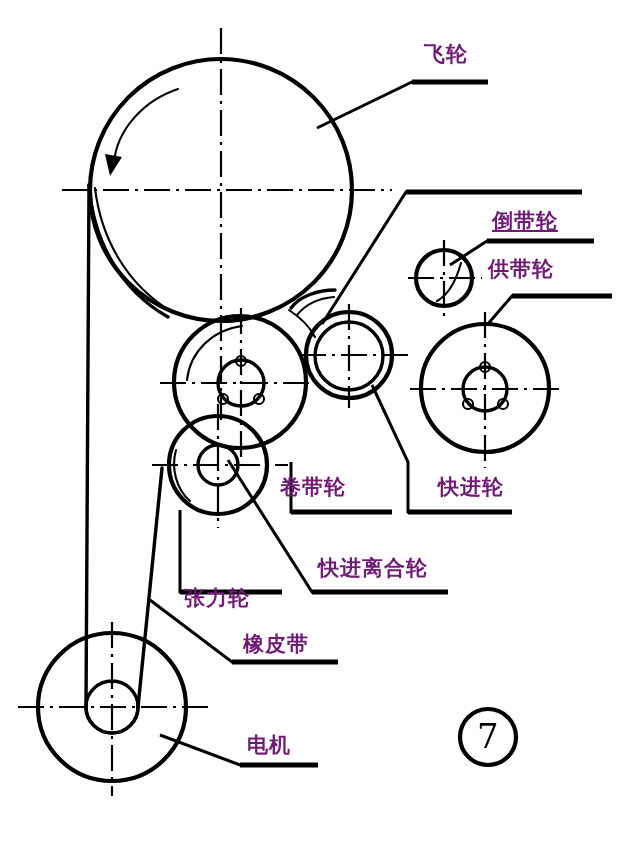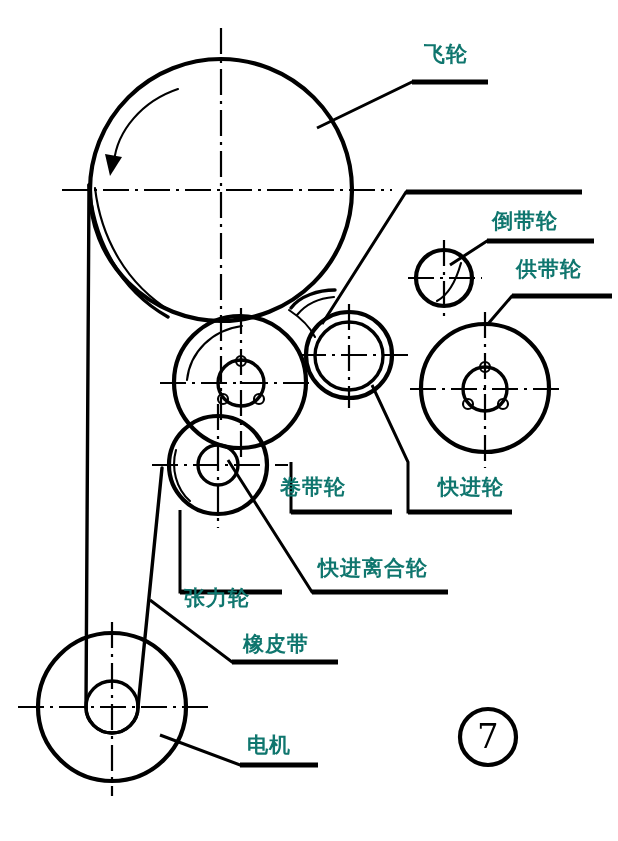--- a/index.html
+++ b/index.html
@@ -67,21 +67,21 @@
   }
   .arrowfill {
     fill: #000000;
     stroke: none;
   }
   .label-text {
     position: absolute;
     font-family: "DejaVu Sans", "Liberation Sans", sans-serif;
     font-weight: bold;
     font-size: 21px;
-    color: #0f766e;
+    color: #701a75;
     white-space: nowrap;
     letter-spacing: 1px;
     line-height: 1;
   }
   .fignum {
     position: absolute;
     font-family: "DejaVu Serif", "Liberation Serif", serif;
     font-size: 34px;
     color: #000000;
     line-height: 1;
@@ -203,23 +203,23 @@
       <path class="leader" d="M 160 735 L 240 765 L 318 765"></path>
       <line class="underline" x1="240" y1="765" x2="318" y2="765"></line>
     </g>
 
     <circle class="outline" cx="488" cy="737" r="28"></circle>
   </svg>
 
   <div class="label-text" style="left:424px; top:44px;">飞轮</div>
 
 
-  <div class="label-text" style="left:492px; top:211px;">倒带轮</div>
-
-  <div class="label-text" style="left:516px; top:259px;">供带轮</div>
+  <div class="label-text" style="left:492px; top:211px;text-decoration:underline;">倒带轮</div>
+
+  <div class="label-text" style="left:488px; top:259px;">供带轮</div>
 
   <div class="label-text" style="left:280px; top:477px;">卷带轮</div>
 
   <div class="label-text" style="left:411px; top:477px;margin-left:27px;">快进轮</div>
 
   <div class="label-text" style="left:184px; top:588px;">张力轮</div>
 
   <div class="label-text" style="left:318px; top:558px;">快进离合轮</div>
 
   <div class="label-text" style="left:243px; top:634px;">橡皮带</div>

